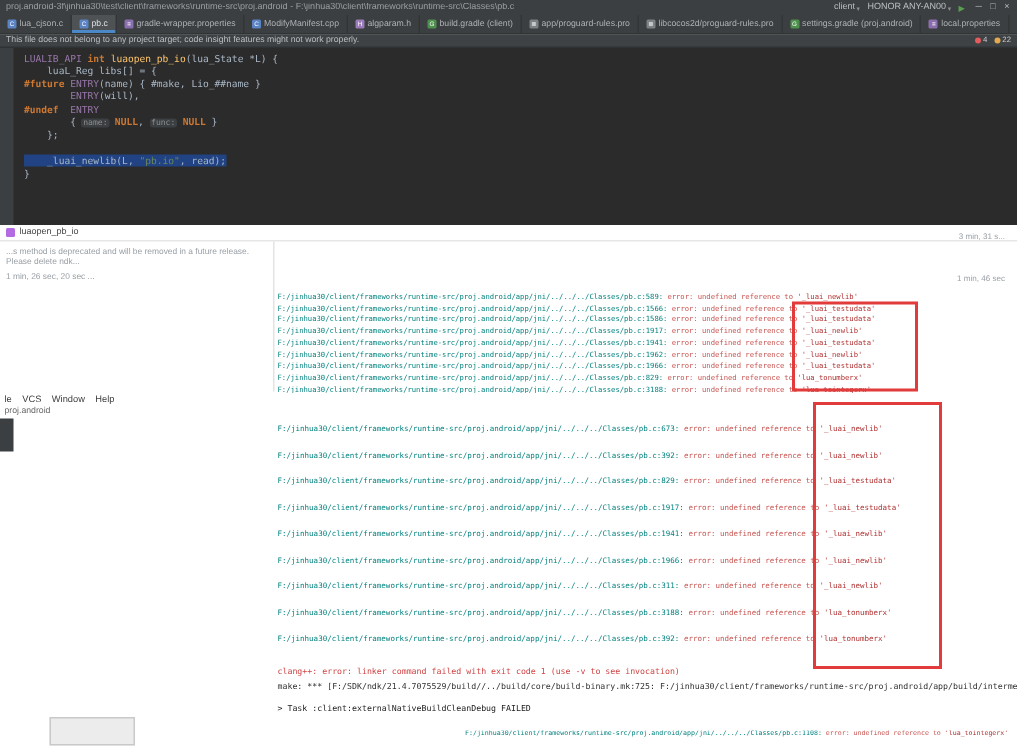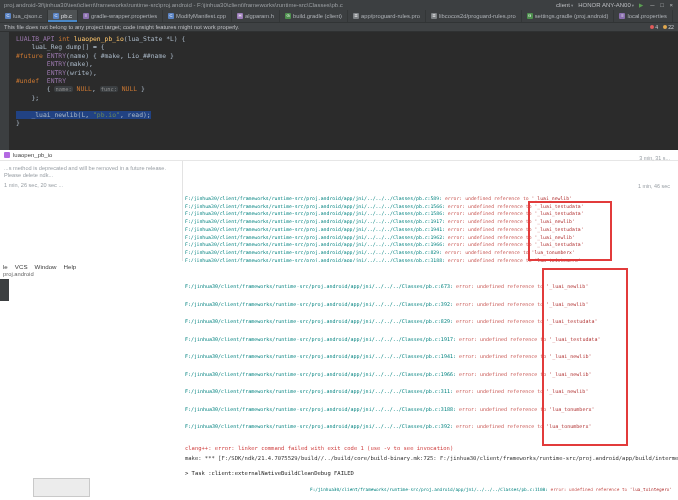--- a/index.html
+++ b/index.html
@@ -37,21 +37,21 @@
   .badge { display:inline-flex; align-items:center; gap:1px; font-size:5.2px; margin-left:5px; color:#c8cacd; }
   .badge .dot { width:4px; height:4px; border-radius:50%; }
   .badge.err .dot { background:#e35b5b; }
   .badge.warn .dot { background:#e3a94f; }
 
   .editor { position:absolute; left:0; top:32px; width:100%; height:118px; background:#2b2b2b;
             padding:3px 0 0 16px; font-family:"DejaVu Sans Mono", monospace; font-size:6.4px;
             line-height:8.4px; color:#a9b7c6; overflow:hidden; }
   .cl { white-space:pre; }
   .sel { background:#214283; }
-  .tk-k { color:#cc7832; } .tk-f { color:#ffc66b; } .tk-m { color:#9876aa;margin-top:32px; }
+  .tk-k { color:#cc7832;font-weight:bold; } .tk-f { color:#ffc66b; } .tk-m { color:#9876aa;margin-top:32px; }
   .tk-s { color:#6a8759; } .tk-n { color:#6897bb; } .tk-p { color:#a9b7c6; }
   .tk-i { color:#8c8c8c; background:#3b3f42; border-radius:2px; padding:0 1px; font-size:5.4px; }
   .toolstrip { position:absolute; left:0; top:32px; width:9px; height:118px; background:#3c3f41; z-index:2; }
 
   .crumbbar { position:absolute; left:0; top:150px; width:100%; height:11px; background:#fff;
               border-bottom:1px solid #e6e6e6; display:flex; align-items:center; gap:3px;
               padding-left:4px; font-size:6px; color:#444; }
   .fn-icon { width:6px; height:6px; background:#b36ae2; border-radius:1px; flex:none; }
 
   .build-left { position:absolute; left:0; top:163px; width:181px; height:98px; padding:2px 4px;
@@ -170,24 +170,23 @@
         <span>4</span>
       </span>
       <span class="badge warn">
         <span class="dot"></span>
         <span>22</span>
       </span>
     </div>
 
     <div class="editor" id="code">
         <div class="cl"><span><span class="tk-m">LUALIB_API</span><span class="tk-p"> </span><span class="tk-k">int</span><span class="tk-p"> </span><span class="tk-f">luaopen_pb_io</span><span class="tk-p">(</span><span class="tk-p">lua_State</span><span class="tk-p"> *L) {</span></span></div>
-        <div class="cl"><span><span class="tk-p">    </span><span class="tk-p">luaL_Reg</span><span class="tk-p"> dump[] = {</span></span></div>
+        <div class="cl"><span><span class="tk-p">    </span><span class="tk-p">luaL_Reg</span><span class="tk-p"> libs[] = {</span></span></div>
         <div class="cl"><span><span class="tk-k">#future</span><span class="tk-p"> </span><span class="tk-m">ENTRY</span><span class="tk-p">(name) { #make, Lio_##name }</span></span></div>
-        <div class="cl"><span><span class="tk-p">        </span><span class="tk-m">ENTRY</span><span class="tk-p">(make),</span></span></div>
-        <div class="cl"><span><span class="tk-p">        </span><span class="tk-m">ENTRY</span><span class="tk-p">(write),</span></span></div>
+        <div class="cl"><span><span class="tk-p">        </span><span class="tk-m">ENTRY</span><span class="tk-p">(will),</span></span></div>
         <div class="cl"><span><span class="tk-k">#undef</span><span class="tk-p">  </span><span class="tk-m">ENTRY</span></span></div>
         <div class="cl"><span><span class="tk-p">        { </span><span class="tk-i">name:</span><span class="tk-p"> </span><span class="tk-k">NULL</span><span class="tk-p">, </span><span class="tk-i">func:</span><span class="tk-p"> </span><span class="tk-k">NULL</span><span class="tk-p"> }</span></span></div>
         <div class="cl"><span><span class="tk-p">    };</span></span></div>
         <div class="cl"><span> </span></div>
         <div class="cl"><span class="sel"><span class="tk-p">    </span><span class="tk-p">_luai_newlib</span><span class="tk-p">(L, </span><span class="tk-s">"pb.io"</span><span class="tk-p">, read);</span></span></div>
         <div class="cl"><span><span class="tk-p">}</span></span></div>
       </div>
     <div class="toolstrip"></div>
 
     <div class="crumbbar">

